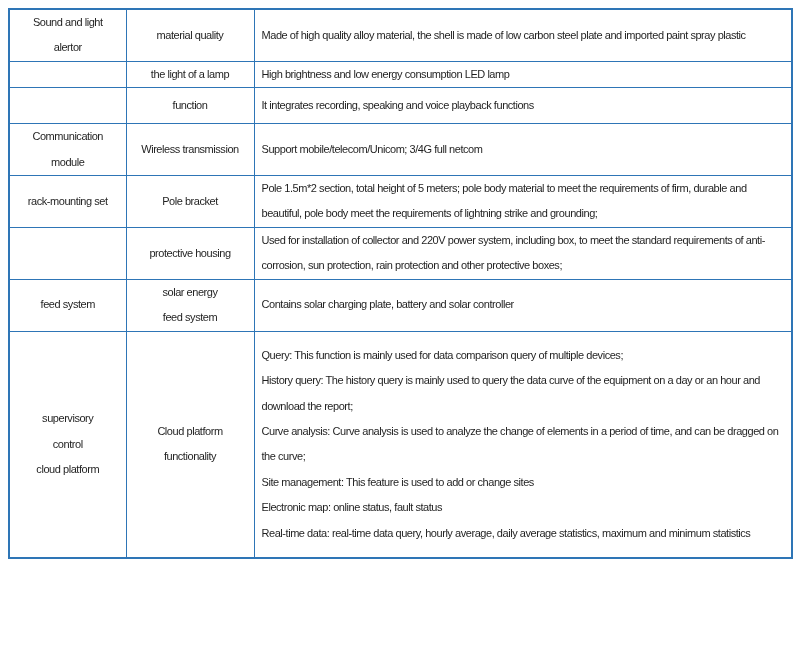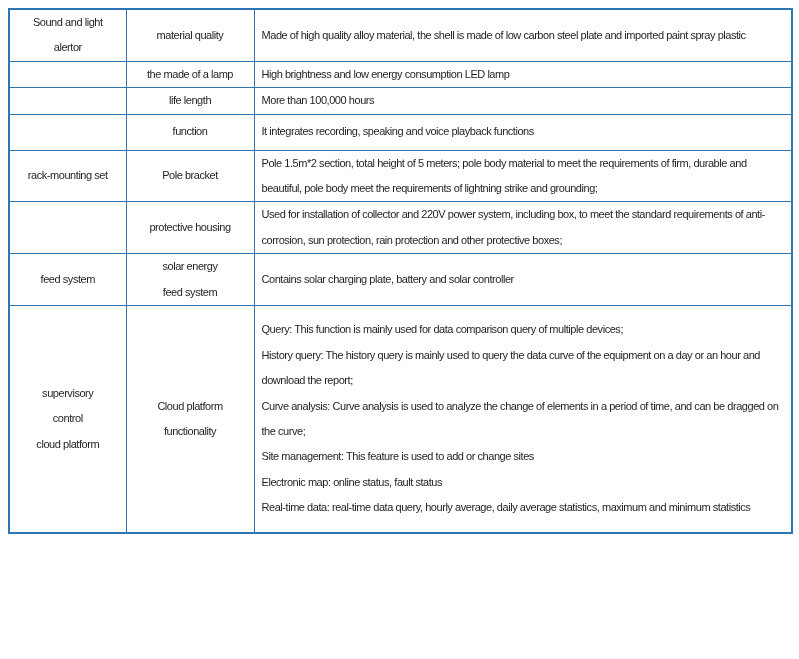--- a/index.html
+++ b/index.html
@@ -57,32 +57,33 @@
     </colgroup>
     <tbody>
       <tr style="height:50px">
         <td class="cat">Sound and light
 alertor</td>
         <td class="prop">material quality</td>
         <td class="desc">Made of high quality alloy material, the shell is made of low carbon steel plate and imported paint spray plastic</td>
       </tr>
       <tr style="height:26px">
         <td class="cat"></td>
-        <td class="prop">the made of a lamp</td>
+        <td class="prop">the light of a lamp</td>
         <td class="desc">High brightness and low energy consumption LED lamp</td>
-      </tr>
-      <tr style="height:26px">
-        <td class="cat"></td>
-        <td class="prop">life length</td>
-        <td class="desc">More than 100,000 hours</td>
       </tr>
       <tr style="height:36px">
         <td class="cat"></td>
         <td class="prop">function</td>
         <td class="desc">It integrates recording, speaking and voice playback functions</td>
+      </tr>
+      <tr style="height:51px">
+        <td class="cat">Communication
+module</td>
+        <td class="prop">Wireless transmission</td>
+        <td class="desc">Support mobile/telecom/Unicom; 3/4G full netcom</td>
       </tr>
       <tr style="height:51px">
         <td class="cat">rack-mounting set</td>
         <td class="prop">Pole bracket</td>
         <td class="desc">Pole 1.5m*2 section, total height of 5 meters; pole body material to meet the requirements of firm, durable and beautiful, pole body meet the requirements of lightning strike and grounding;</td>
       </tr>
       <tr style="height:51px">
         <td class="cat"></td>
         <td class="prop">protective housing</td>
         <td class="desc">Used for installation of collector and 220V power system, including box, to meet the standard requirements of anti-corrosion, sun protection, rain protection and other protective boxes;</td>

